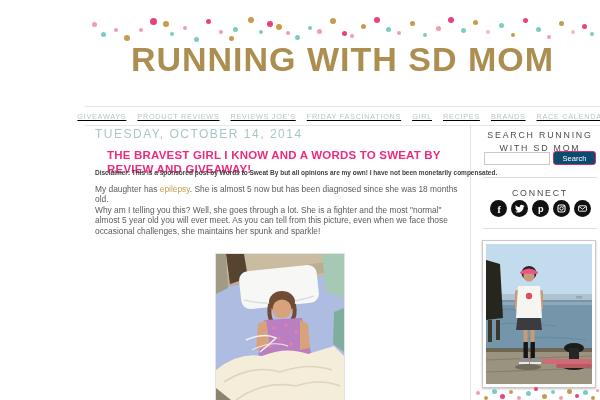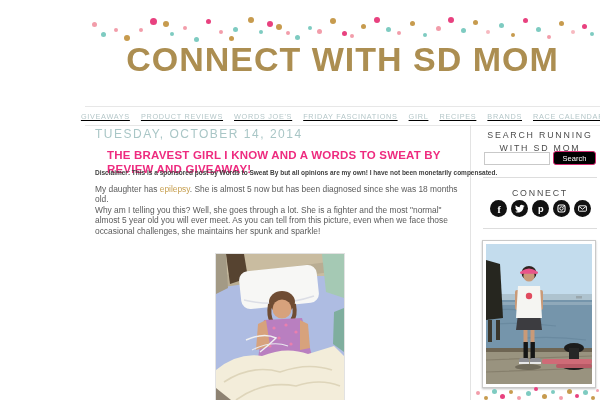--- a/index.html
+++ b/index.html
@@ -28,21 +28,21 @@
       color:#5b5b5b;line-height:1.24;}
   .post-body a{color:#c7a052;text-decoration:none;}
   .main-photo{position:absolute;left:215px;top:253px;width:128px;height:150px;
       border:1px solid #e2e2e2;background:#aebce2;}
   
   .v-divider{position:absolute;left:470px;top:125px;bottom:0;width:1px;background:#e3e3e3;}
   .side-head{position:absolute;left:483px;width:114px;text-align:center;
       font-size:8.8px;letter-spacing:1.8px;color:#4c4c4c;line-height:1.5;}
   .search-row{position:absolute;left:484px;top:151px;width:112px;display:flex;gap:3px;align-items:center;}
   .search-row input{width:60px;height:11px;border:1px solid #c9c9c9;font-size:8px;padding:0 2px;}
-  .search-btn{width:45px;height:14px;background:#000000;border:1px solid #d42a71;border-radius:3px;
+  .search-btn{width:45px;height:14px;background:#0c4a6e;border:1px solid #d42a71;border-radius:3px;
       color:#fff;font-size:7.5px;font-family:"Liberation Sans",sans-serif;padding:0;line-height:13px;}
   .h-divider{position:absolute;left:483px;width:114px;height:1px;background:#ddd;}
   .social-row{position:absolute;left:483px;top:200px;width:114px;display:flex;
       justify-content:center;gap:4px;}
   .social-row span{display:block;width:17px;height:17px;cursor:pointer;}
   .side-photo-frame{position:absolute;left:482px;top:240px;width:106px;height:140px;
       background:#fff;border:1px solid #c9c9c9;padding:3px;box-shadow:0 1px 2px rgba(0,0,0,.25);}
   .side-photo-frame svg{display:block;}
 </style>
 </head>
@@ -91,26 +91,26 @@
       <span class="dot" style="left: 511px; top: 33px; width: 4px; height: 4px; background: rgb(199, 155, 78);"></span>
       <span class="dot" style="left: 523px; top: 18px; width: 5px; height: 5px; background: rgb(232, 65, 127);"></span>
       <span class="dot" style="left: 536px; top: 27px; width: 5px; height: 5px; background: rgb(126, 203, 193);"></span>
       <span class="dot" style="left: 547px; top: 35px; width: 4px; height: 4px; background: rgb(242, 157, 170);"></span>
       <span class="dot" style="left: 559px; top: 21px; width: 5px; height: 5px; background: rgb(199, 155, 78);"></span>
       <span class="dot" style="left: 571px; top: 30px; width: 4px; height: 4px; background: rgb(247, 185, 192);"></span>
       <span class="dot" style="left: 582px; top: 24px; width: 5px; height: 5px; background: rgb(232, 65, 127);"></span>
       <span class="dot" style="left: 590px; top: 32px; width: 4px; height: 4px; background: rgb(126, 203, 193);"></span>
     </div>
 
-  <h1 class="site-title">CONNECT WITH SD MOM</h1>
+  <h1 class="site-title">RUNNING WITH SD MOM</h1>
 
   <nav class="nav">
     <a href="#">GIVEAWAYS</a>
     <a href="#">PRODUCT REVIEWS</a>
-    <a href="#">WORDS JOE'S</a>
+    <a href="#">REVIEWS JOE'S</a>
     <a href="#">FRIDAY FASCINATIONS</a>
     <a href="#">GIRL</a>
     <a href="#">RECIPES</a>
     <a href="#">BRANDS</a>
     <a href="#">RACE CALENDAR</a>
   </nav>
 
   <div class="v-divider"></div>
 
   <div class="post-date">TUESDAY, OCTOBER 14, 2014</div>

